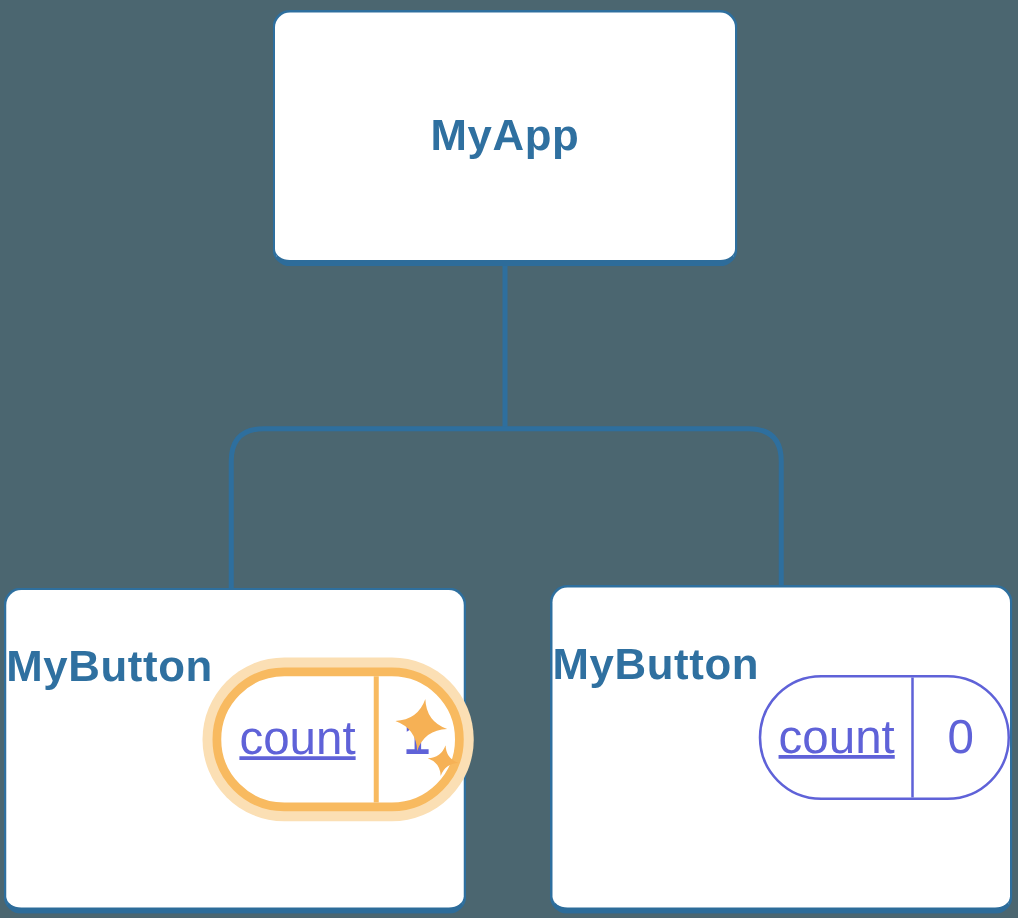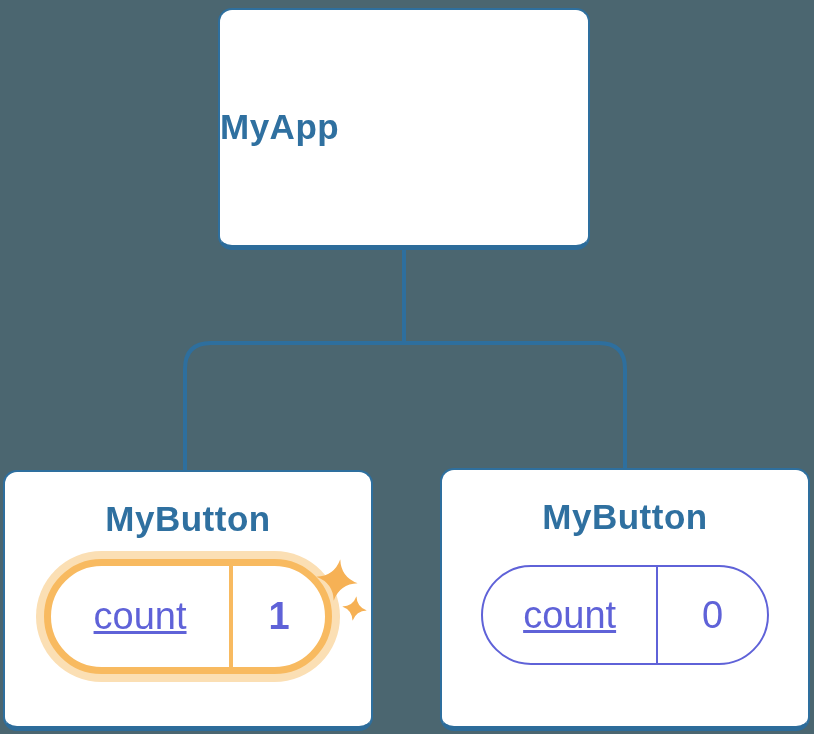--- a/index.html
+++ b/index.html
@@ -30,37 +30,36 @@
     background: var(--card-background, #FFFFFF);
     border: 2px solid var(--card-border, #2E6F9E);
     border-bottom: 5px solid var(--card-border-bottom, #2D6C9A);
     border-radius: 14px;
     box-sizing: border-box;
   }
   .card-root {
     left: 218px;
     top: 8px;
     width: 372px;
-    height: 242px;
+    height: 205px;
     display: flex;
     align-items: center;
-    justify-content: flex-start;
+    justify-content: center;
   }
   .card-title {
     font-size: 35px;
     line-height: 1.15;
     font-weight: bold;
     color: var(--title-text, #2F70A0);
     letter-spacing: 0.5px;
   }
   .card-child {
     display: flex;
-    flex-direction: column;
-    align-items: center;
-    padding-top: 27px;
+    align-items: flex-start;
+    padding-top: 42px;
   }
   .card-left {
     left: 3px;
     top: 470px;
     width: 370px;
     height: 261px;
   }
   .card-right {
     left: 440px;
     top: 468px;

